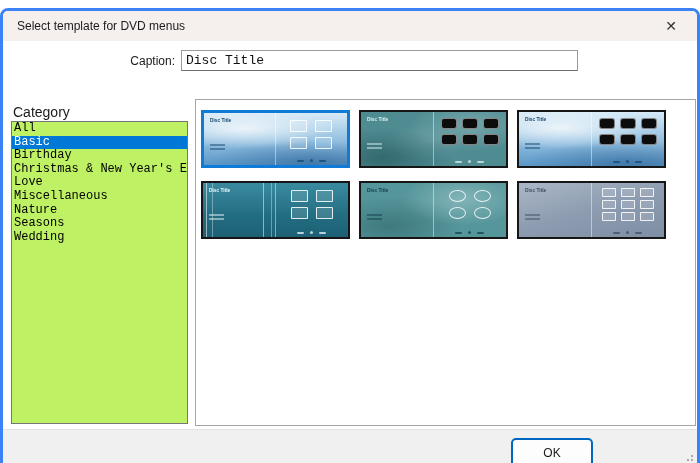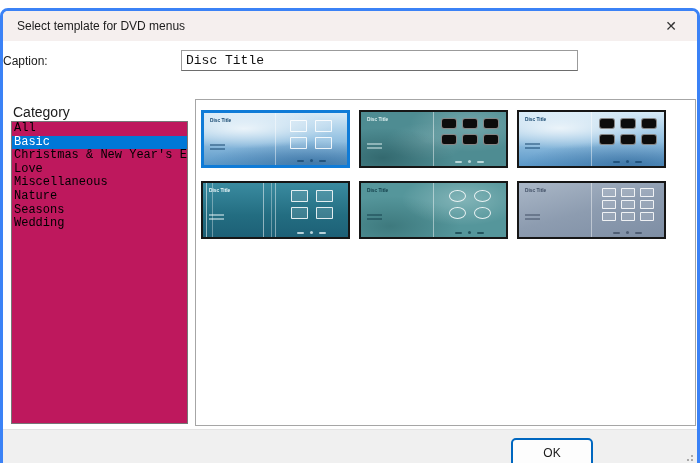--- a/index.html
+++ b/index.html
@@ -13,37 +13,37 @@
     position:relative;width:700px;height:463px;background:#fff;
     border:3px solid #3b82f6;border-radius:8px;overflow:hidden;
     font-size:12px;color:#1a1a1a;margin-top:8px;
   }
   
   .titlebar{position:absolute;left:0;top:0;width:100%;height:30px;background:#f5efee;display:flex;align-items:center;}
   .titlebar .title{padding-left:14px;font-size:12px;color:#1b1b1b;}
   .close-btn{position:absolute;right:6px;top:0;width:40px;height:30px;display:flex;align-items:center;justify-content:center;cursor:pointer;}
   .close-btn span{font-size:14px;color:#333;}
   
-  .caption-label{position:absolute;left:0;top:43px;width:172px;text-align:left;font-size:12px;}
+  .caption-label{position:absolute;left:0;top:43px;width:172px;text-align:right;font-size:12px;}
   .caption-input{
     position:absolute;left:178px;top:39px;width:397px;height:21px;
     border:1px solid #9b9b9b;border-bottom-color:#6d6d6d;background:#fff;
     font-family:"Liberation Mono",monospace;font-size:13px;padding:0 4px;color:#111;outline:none;
   }
   
   .radio-row{position:absolute;left:213px;top:65px;display:flex;gap:24px;}
   .radio-opt{display:flex;align-items:center;gap:5px;cursor:pointer;}
   .radio-circle{width:13px;height:13px;border-radius:50%;border:1px solid #5a5a5a;background:#fff;flex:0 0 auto;}
   .radio-circle.checked{border:4px solid var(--accent);}
   .radio-opt .lbl{font-size:12px;}
   
   .category-label{position:absolute;left:10px;top:93px;font-size:14px;}
   .listbox{
     position:absolute;left:8px;top:110px;width:177px;height:303px;
-    border:1px solid #767676;background:#be185d;overflow:hidden;
+    border:1px solid #767676;background:#bef264;overflow:hidden;
     font-family:"Liberation Mono",monospace;font-size:12px;
   }
   .list-item{height:13.6px;line-height:13.6px;white-space:nowrap;overflow:hidden;padding-left:2px;cursor:pointer;color:#000;}
   .list-item.selected{background:var(--list-sel);color:#fff;}
   
   .panel{
     position:absolute;left:192px;top:88px;width:501px;height:327px;
     border:1px solid #a6a6a6;background:#fff;
     display:flex;flex-wrap:wrap;align-content:flex-start;
     gap:13px 9px;padding:10px 5px;
@@ -120,20 +120,21 @@
   </div>
 
   <span class="caption-label">Caption:</span>
   <input class="caption-input" type="text" value="Disc Title" style="">
 
 
   <span class="category-label">Category</span>
   <div class="listbox">
       <div class="list-item">All</div>
       <div class="list-item selected">Basic</div>
+      <div class="list-item">Birthday</div>
       <div class="list-item">Christmas &amp; New Year's Eve</div>
       <div class="list-item">Love</div>
       <div class="list-item">Miscellaneous</div>
       <div class="list-item">Nature</div>
       <div class="list-item">Seasons</div>
       <div class="list-item">Wedding</div>
     </div>
 
   <div class="panel">
       <div class="thumb style-blue-wave selected">

